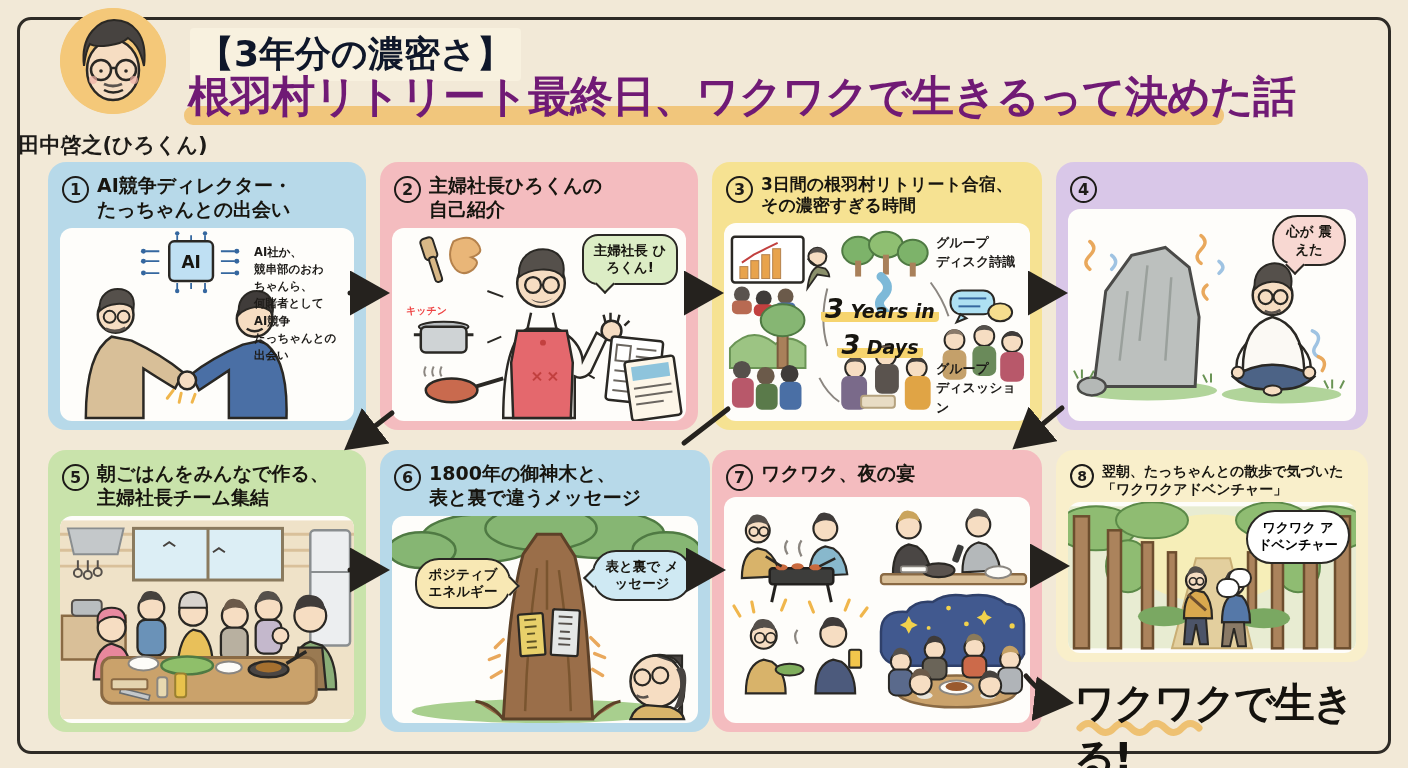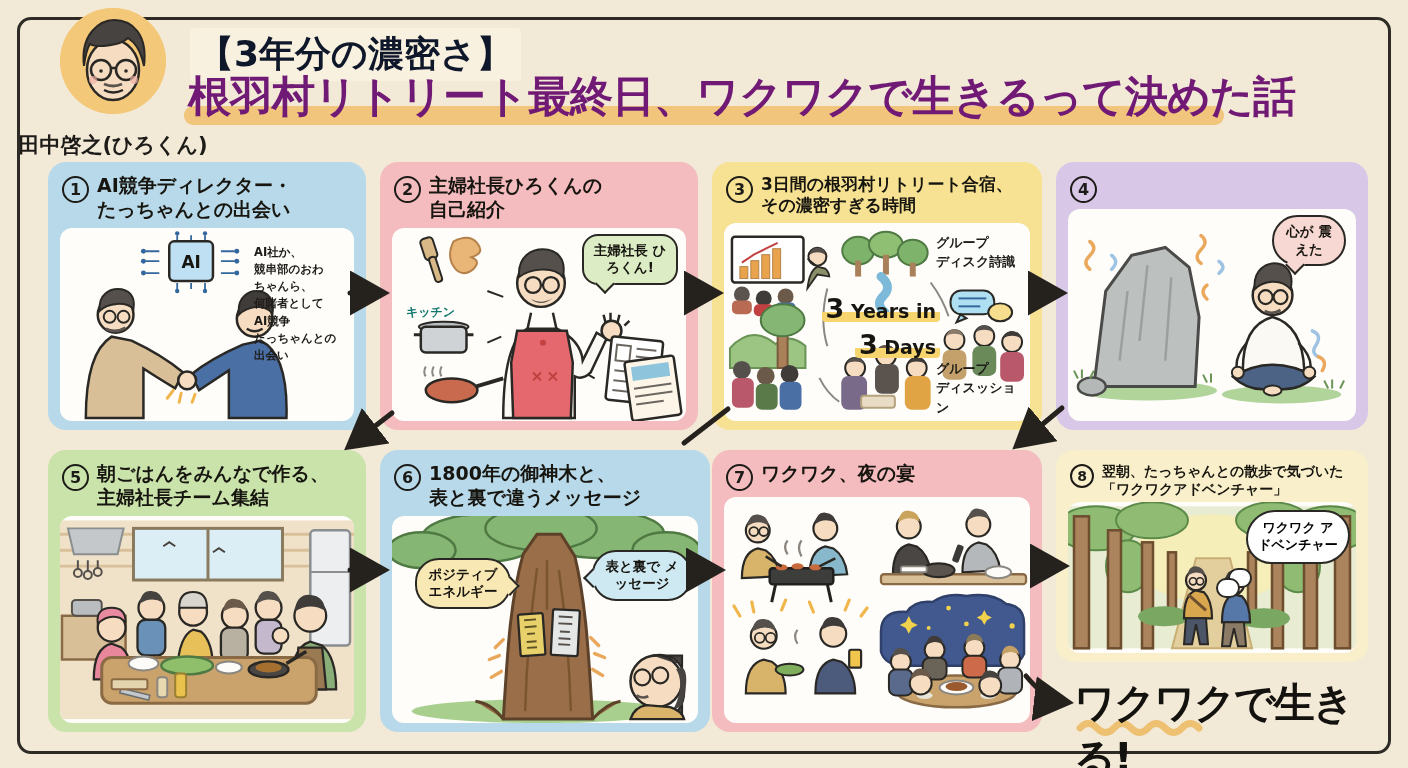--- a/index.html
+++ b/index.html
@@ -26,32 +26,32 @@
           display:flex; align-items:center; justify-content:center; font-size:16px; font-weight:bold; color:#1d1b18;
           background:transparent; }
   .ptitle { font-size:19px; line-height:1.25; font-weight:bold; color:#17150f; white-space:pre-line; }
   .ptitle.small { font-size:17px; }
   .ptitle.xsmall { font-size:14px; line-height:1.3; }
   .pcontent { position:relative; flex:1; background:#fefdfa; border-radius:12px; overflow:hidden; }
   .pcontent svg { display:block; width:100%; height:100%; }
   .pre { white-space:pre-line; }
   
   .note { position:absolute; font-size:11.5px; font-weight:bold; line-height:1.5; color:#1d1b18; }
-  .plain-label { position:absolute; font-size:12px; font-weight:bold; color:#0f766e; }
+  .plain-label { position:absolute; font-size:10px; font-weight:bold; color:#ef4444; }
   .bubble { position:absolute; border:2.5px solid #2a2824; border-radius:16px; padding:6px 9px;
             font-size:13.5px; font-weight:bold; line-height:1.3; color:#17150f; text-align:center;margin-left:15px; }
   .bubble:after { content:""; position:absolute; width:12px; height:12px; background:inherit;
                   border-left:2.5px solid #2a2824; border-bottom:2.5px solid #2a2824;
                   transform:rotate(45deg); left:-8px; bottom:12px; }
   .bubble.tail-left:after  { left:-8px; bottom:14px; transform:rotate(45deg); }
   .bubble.tail-right:after { left:auto; right:-8px; bottom:14px; transform:rotate(225deg); }
   .bubble.tail-bl:after { left:14px; bottom:-8px; transform:rotate(-45deg); }
   .thought { position:absolute; background:#ffffff; border:2.5px solid #2a2824; border-radius:22px;
              padding:8px 10px; font-size:13px; font-weight:bold; text-align:center; line-height:1.3; }
-  .center-3y { position:absolute; font-weight:bold; color:#17150f; text-align:right; line-height:1.35; }
+  .center-3y { position:absolute; font-weight:bold; color:#17150f; text-align:center; line-height:1.35;font-style:italic; }
   .center-3y .hl { background:linear-gradient(transparent 55%, #f6d46e 55%); padding:0 4px; border-radius:4px;
                    font-size:19px; }
   .center-3y .big { font-size:27px; }
   
   .conclusion { position:absolute; left:1074px; top:676px; font-size:41px; font-weight:bold;
                 letter-spacing:-2px; color:#14120e; z-index:3; }
   .overlay { position:absolute; left:0; top:0; width:1408px; height:768px; pointer-events:none; z-index:2; }
 </style>
 </head>
 <body>

